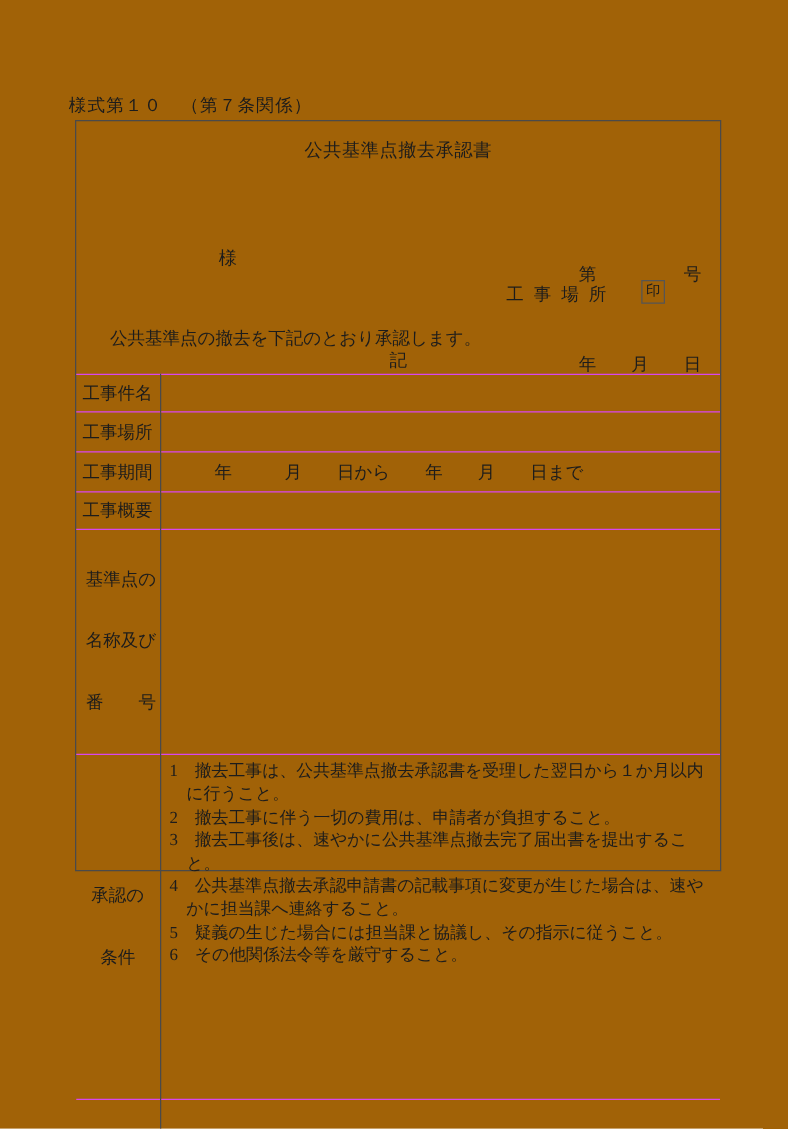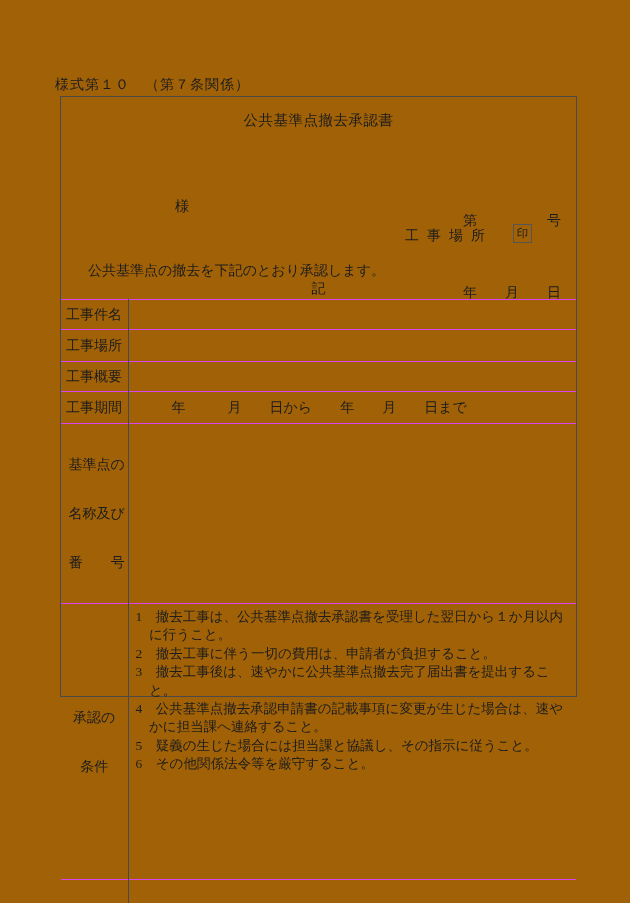--- a/index.html
+++ b/index.html
@@ -120,28 +120,28 @@
           <tr style="height:30px;">
         <td class="lbl">工事件名</td>
         <td class="val"></td>
       </tr>
 
       <tr style="height:32px;">
         <td class="lbl">工事場所</td>
         <td class="val"></td>
       </tr>
 
+      <tr style="height:32px;">
+        <td class="lbl">工事期間</td>
+        <td class="val period">年　　　月　　日から　　年　　月　　日まで</td>
+      </tr>
+
       <tr style="height:30px;">
         <td class="lbl">工事概要</td>
         <td class="val"></td>
-      </tr>
-
-      <tr style="height:32px;">
-        <td class="lbl">工事期間</td>
-        <td class="val period">年　　　月　　日から　　年　　月　　日まで</td>
       </tr>
 
       <tr style="height:53px;text-align:center;">
         <td class="lbl">
           <div class="lline">基準点の</div>
           <div class="lline">名称及び</div>
           <div class="lline">番　　号</div>
         </td>
         <td class="val"></td>
       </tr>

